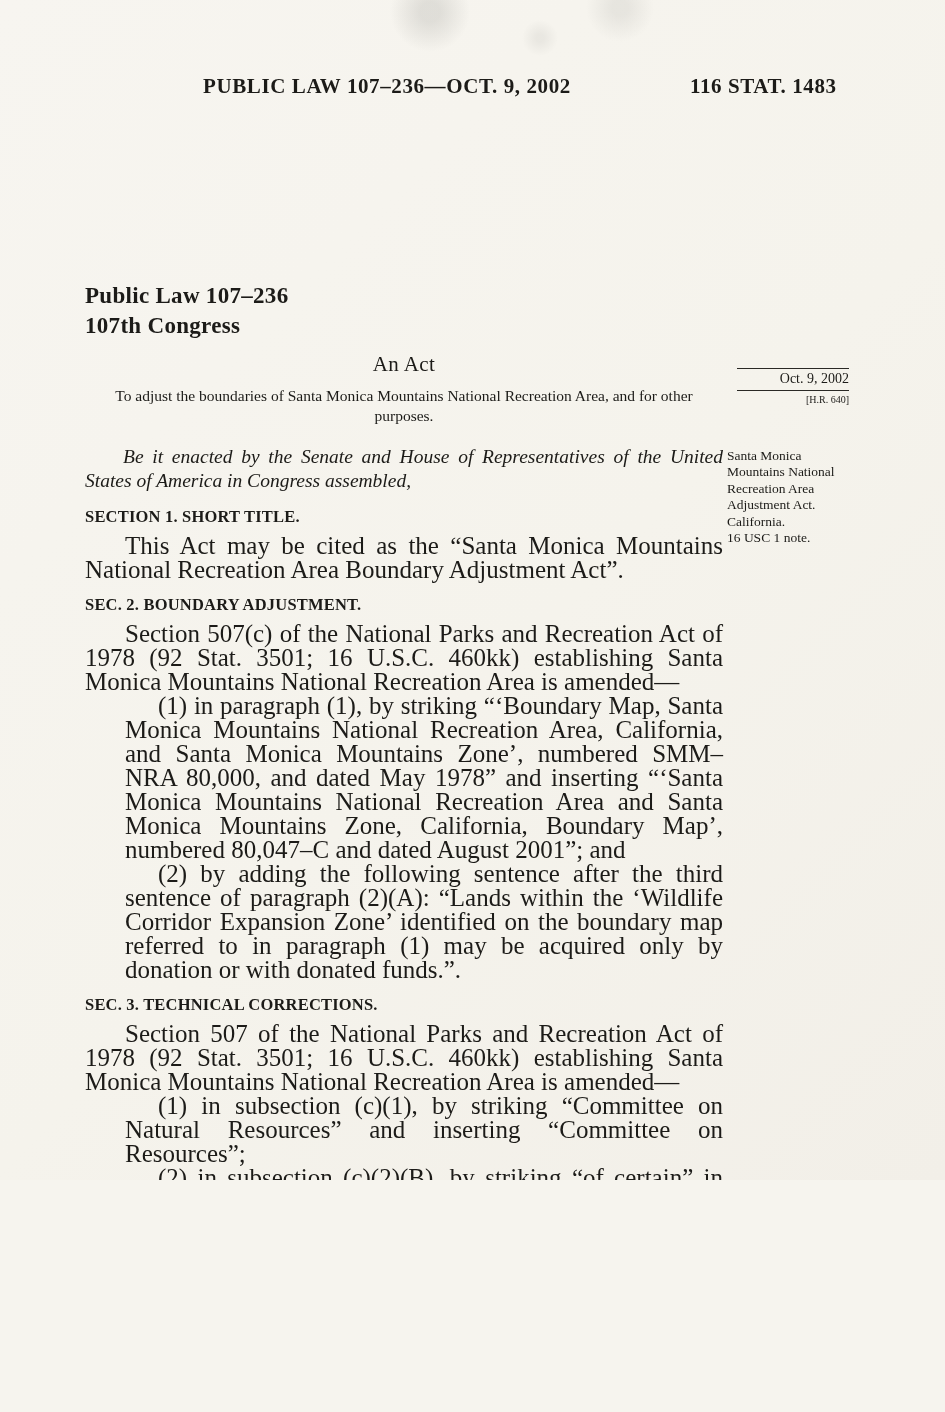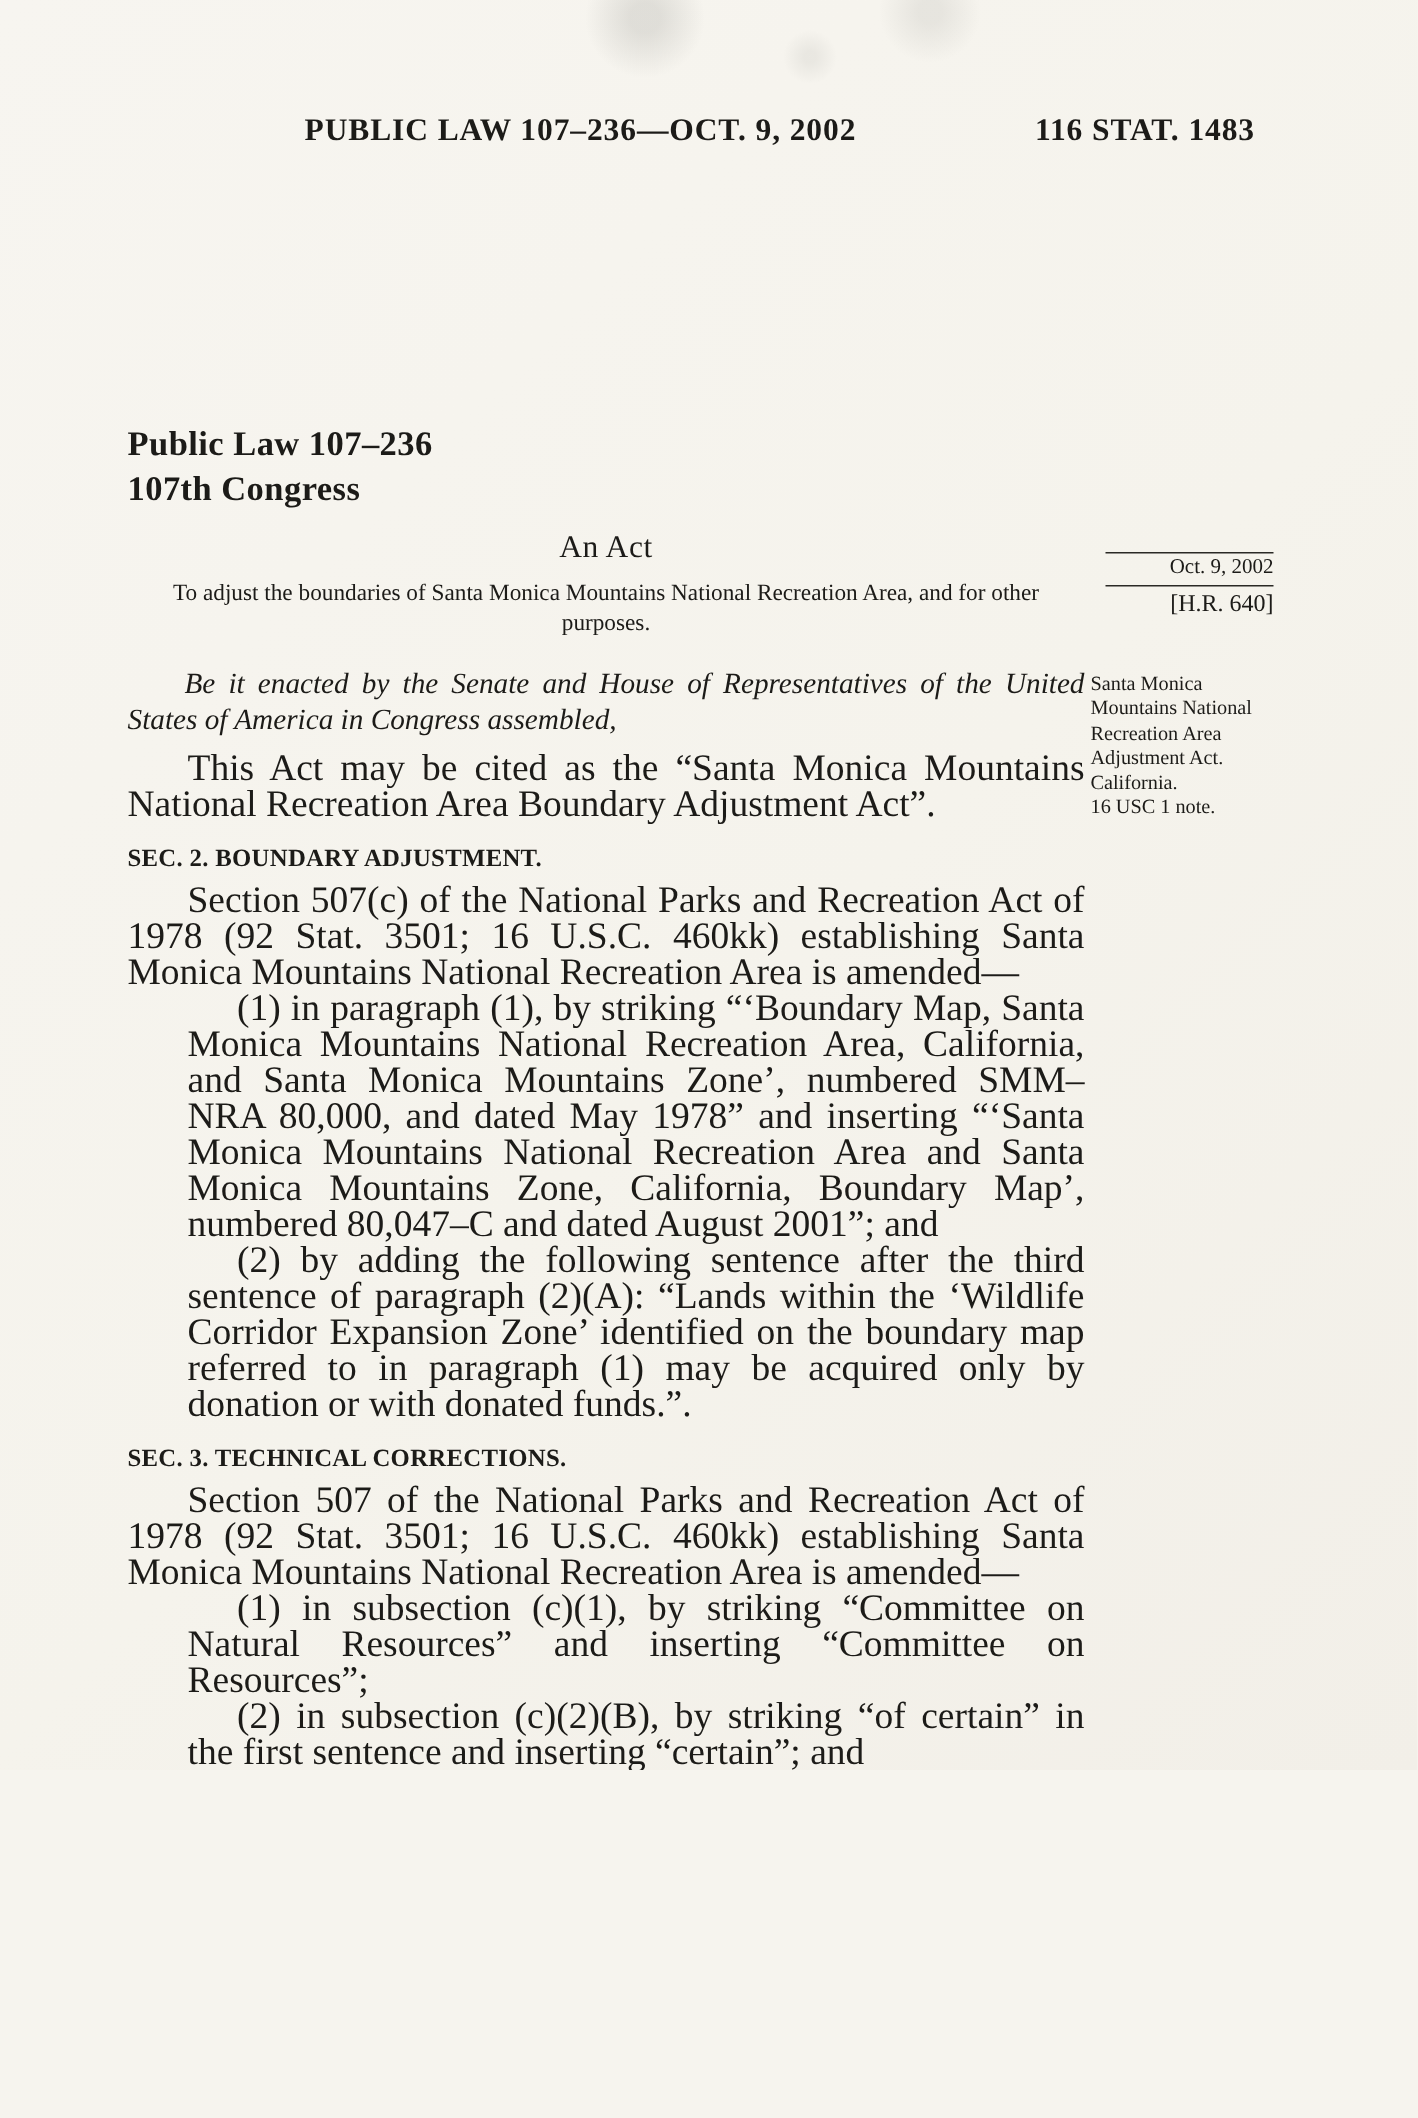--- a/index.html
+++ b/index.html
@@ -114,21 +114,21 @@
     text-align: right;
   }
   .date-note {
     border-top: 1.5px solid #2a2925;
     border-bottom: 1.5px solid #2a2925;
     padding: 2px 0 3px 0;
     font-size: 14px;
   }
   .bill-note {
     padding-top: 3px;
-    font-size: 16px;
+    font-size: 10px;
   }
   .title-note-block {
     position: absolute;
     left: 727px;
     top: 448px;
     width: 122px;
     font-size: 13.5px;
     line-height: 1.22;
   }
   .title-note-block div {
@@ -146,20 +146,21 @@
   </div>
 
   <div class="main-col">
     <div class="law-number">Public Law 107–236</div>
     <div class="congress">107th Congress</div>
     <div class="an-act">An Act</div>
     <div class="act-purpose">To adjust the boundaries of Santa Monica Mountains National Recreation Area, and for other purposes.</div>
 
     <div class="enacting-clause">Be it enacted by the Senate and House of Representatives of the United States of America in Congress assembled,</div>
 
+    <div class="sec-heading">SECTION 1. SHORT TITLE.</div>
     <div class="body-para">This Act may be cited as the “Santa Monica Mountains National Recreation Area Boundary Adjustment Act”.</div>
 
     <div class="sec-heading">SEC. 2. BOUNDARY ADJUSTMENT.</div>
     <div class="body-para">Section 507(c) of the National Parks and Recreation Act of 1978 (92 Stat. 3501; 16 U.S.C. 460kk) establishing Santa Monica Mountains National Recreation Area is amended—</div>
     <div class="sub-para">(1) in paragraph (1), by striking “‘Boundary Map, Santa Monica Mountains National Recreation Area, California, and Santa Monica Mountains Zone’, numbered SMM–NRA 80,000, and dated May 1978” and inserting “‘Santa Monica Mountains National Recreation Area and Santa Monica Mountains Zone, California, Boundary Map’, numbered 80,047–C and dated August 2001”; and</div>
     <div class="sub-para">(2) by adding the following sentence after the third sentence of paragraph (2)(A): “Lands within the ‘Wildlife Corridor Expansion Zone’ identified on the boundary map referred to in paragraph (1) may be acquired only by donation or with donated funds.”.</div>
 
     <div class="sec-heading">SEC. 3. TECHNICAL CORRECTIONS.</div>
     <div class="body-para">Section 507 of the National Parks and Recreation Act of 1978 (92 Stat. 3501; 16 U.S.C. 460kk) establishing Santa Monica Mountains National Recreation Area is amended—</div>
     <div class="sub-para">(1) in subsection (c)(1), by striking “Committee on Natural Resources” and inserting “Committee on Resources”;</div>

